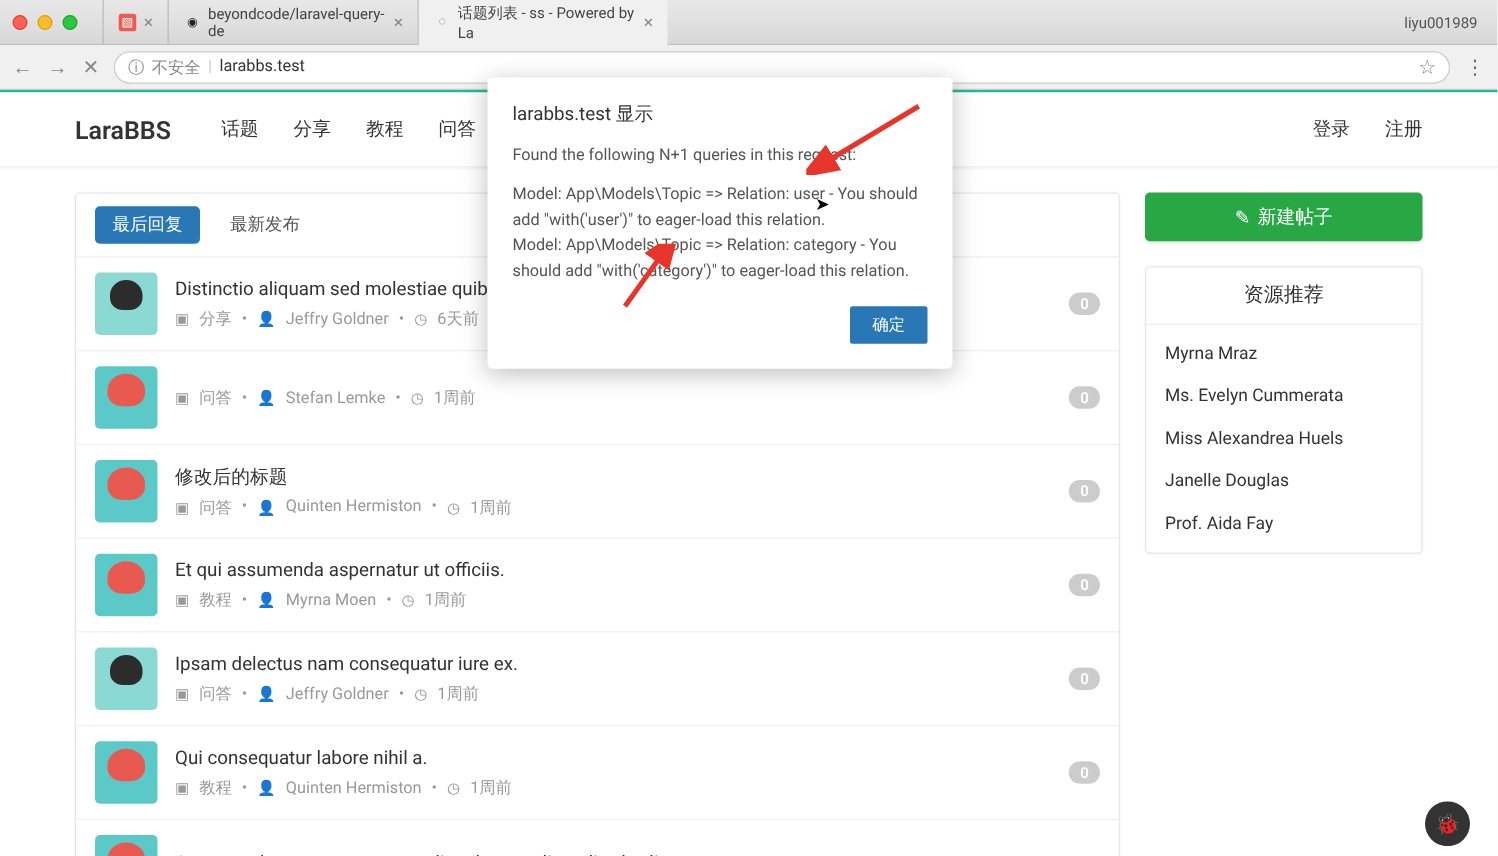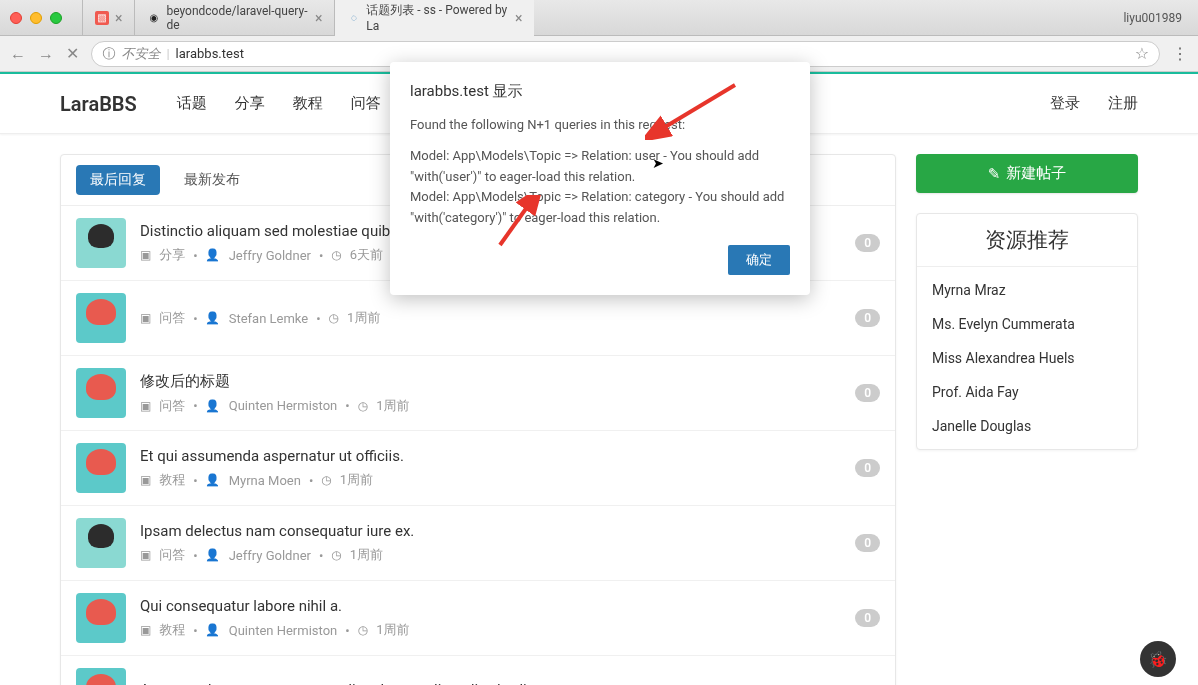--- a/index.html
+++ b/index.html
@@ -52,21 +52,21 @@
       background: #fff;
       border: 1px solid #ccc;
       border-radius: 20px;
       display: flex;
       align-items: center;
       padding: 0 10px;
       font-size: 13px;
       color: #333;
       gap: 6px;
     }
-    .urlbar .insecure { color: #888; font-style: italic; }
+    .urlbar .insecure { color: #888; }
     .star-icon { color: #888; margin-left: auto; font-size: 16px; }
     .menu-dots { color: #666; font-size: 16px; }
     
     
     .page { background: #fff; border-top: 2px solid #1abc9c; }
     .navbar {
       height: 60px;
       display: flex;
       align-items: center;
       padding: 0 60px;
@@ -150,33 +150,33 @@
     }
     .side-card {
       background: #fff;
       border: 1px solid #e7e7e7;
       border-radius: 4px;
       box-shadow: 0 1px 3px rgba(0,0,0,0.05);
     }
     .side-header {
       padding: 12px;
       text-align: center;
-      font-size: 21px;
+      font-size: 16px;
       color: #333;
       border-bottom: 1px solid #eee;
     }
     .side-list { padding: 6px 0; }
     .side-item { padding: 9px 15px; font-size: 14px; color: #333; }
     
     
     .dialog {
       position: absolute;
       top: 62px;
       left: 390px;
-      width: 420px;
+      width: 372px;
       background: #fff;
       border-radius: 4px;
       box-shadow: 0 4px 20px rgba(0,0,0,0.25);
       padding: 20px;
       z-index: 1000;
     }
     .dialog-title { font-size: 15px; color: #333; margin-bottom: 14px; }
     .dialog-body { font-size: 13px; color: #555; line-height: 1.6; }
     .dialog-body p { margin-bottom: 10px; }
     .dialog-footer { display: flex; justify-content: flex-end; margin-top: 16px; }
@@ -402,22 +402,22 @@
       <button class="btn-new">
         <span>✎</span>
         <span>新建帖子</span>
       </button>
       <div class="side-card">
         <div class="side-header">资源推荐</div>
         <div class="side-list" id="side-list">
             <div class="side-item">Myrna Mraz</div>
             <div class="side-item">Ms. Evelyn Cummerata</div>
             <div class="side-item">Miss Alexandrea Huels</div>
+            <div class="side-item">Janelle Douglas</div>
             <div class="side-item">Prof. Aida Fay</div>
-            <div class="side-item">Janelle Douglas</div>
           </div>
       </div>
     </div>
   </div>
 </div>
 
 <div class="dialog">
   <div class="dialog-title">larabbs.test 显示</div>
   <div class="dialog-body">
     <p>Found the following N+1 queries in this request:</p>

